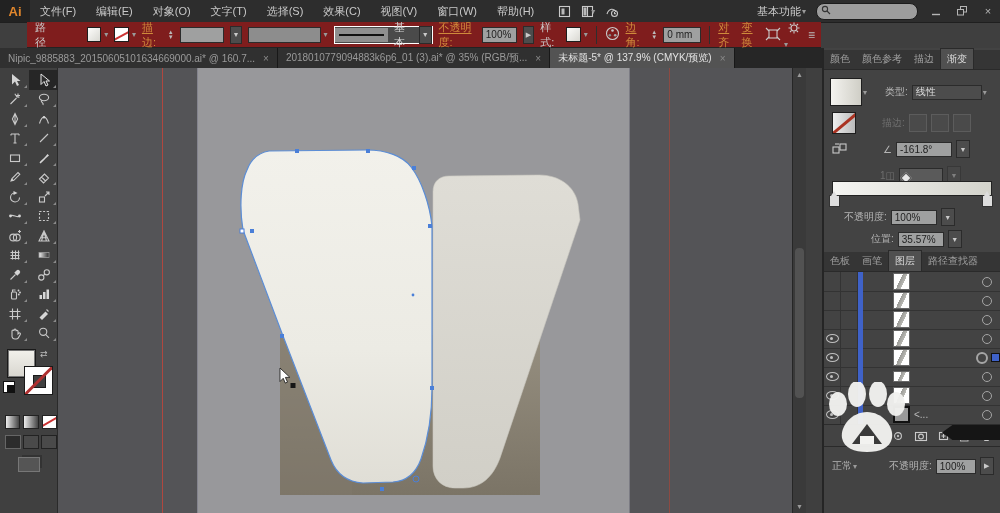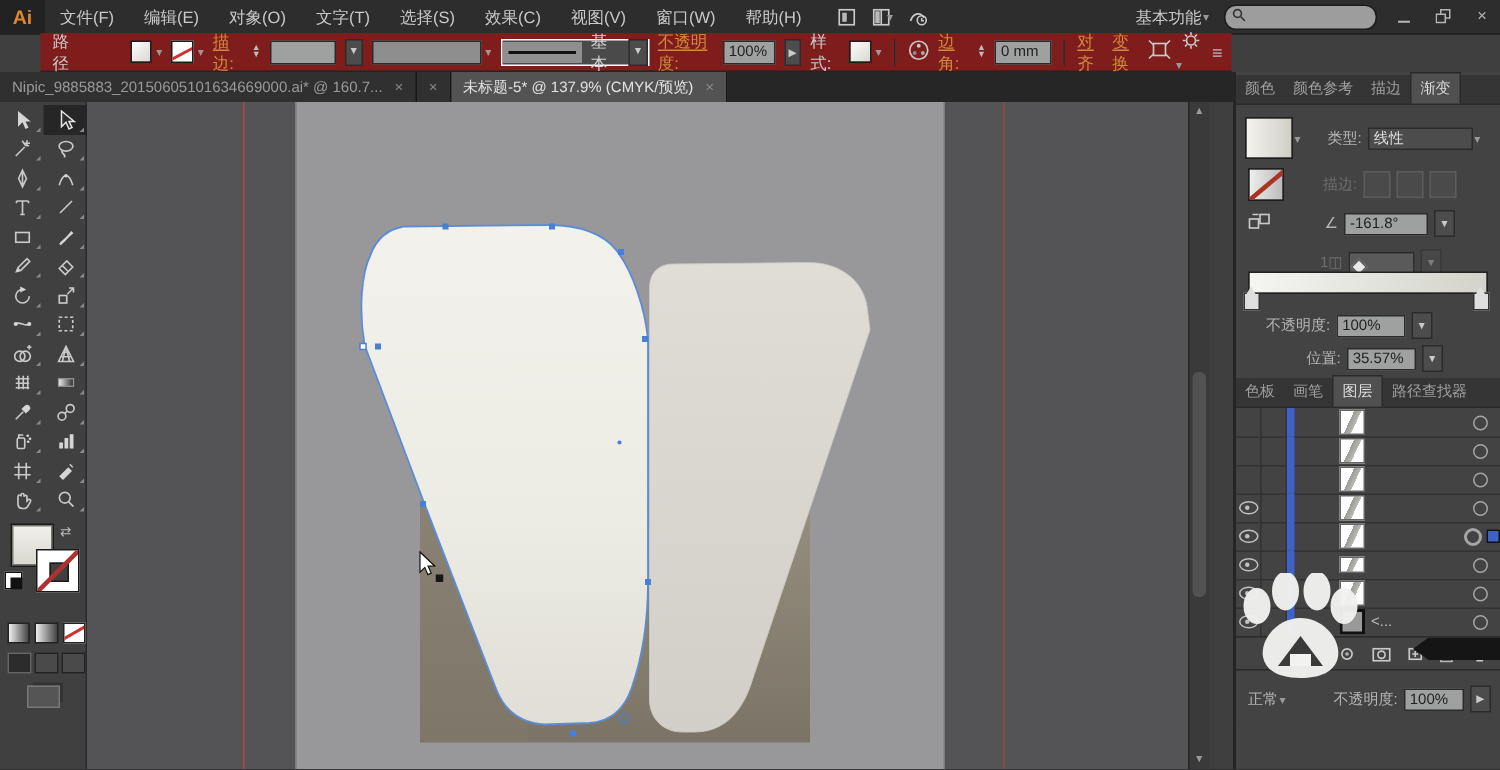--- a/index.html
+++ b/index.html
@@ -249,20 +249,21 @@
         </svg><span class="dd">▾</span></span>
     <span class="cb-flyout">≡</span>
   </div>
 
   <div class="tabbar">
     <div class="dtab" style="max-width:268px">
       <span>Nipic_9885883_20150605101634669000.ai* @ 160.7...</span>
       <span class="x">×</span>
     </div>
     <div class="dtab" style="max-width:262px">
+      <span>2018010779094883k6p6_01 (3).ai* @ 35% (RGB/预...</span>
       <span class="x">×</span>
     </div>
     <div class="dtab active">
       <span>未标题-5* @ 137.9% (CMYK/预览)</span>
       <span class="x">×</span>
     </div>
   </div>
 
   <div class="toolbar">
     <div class="tools">

